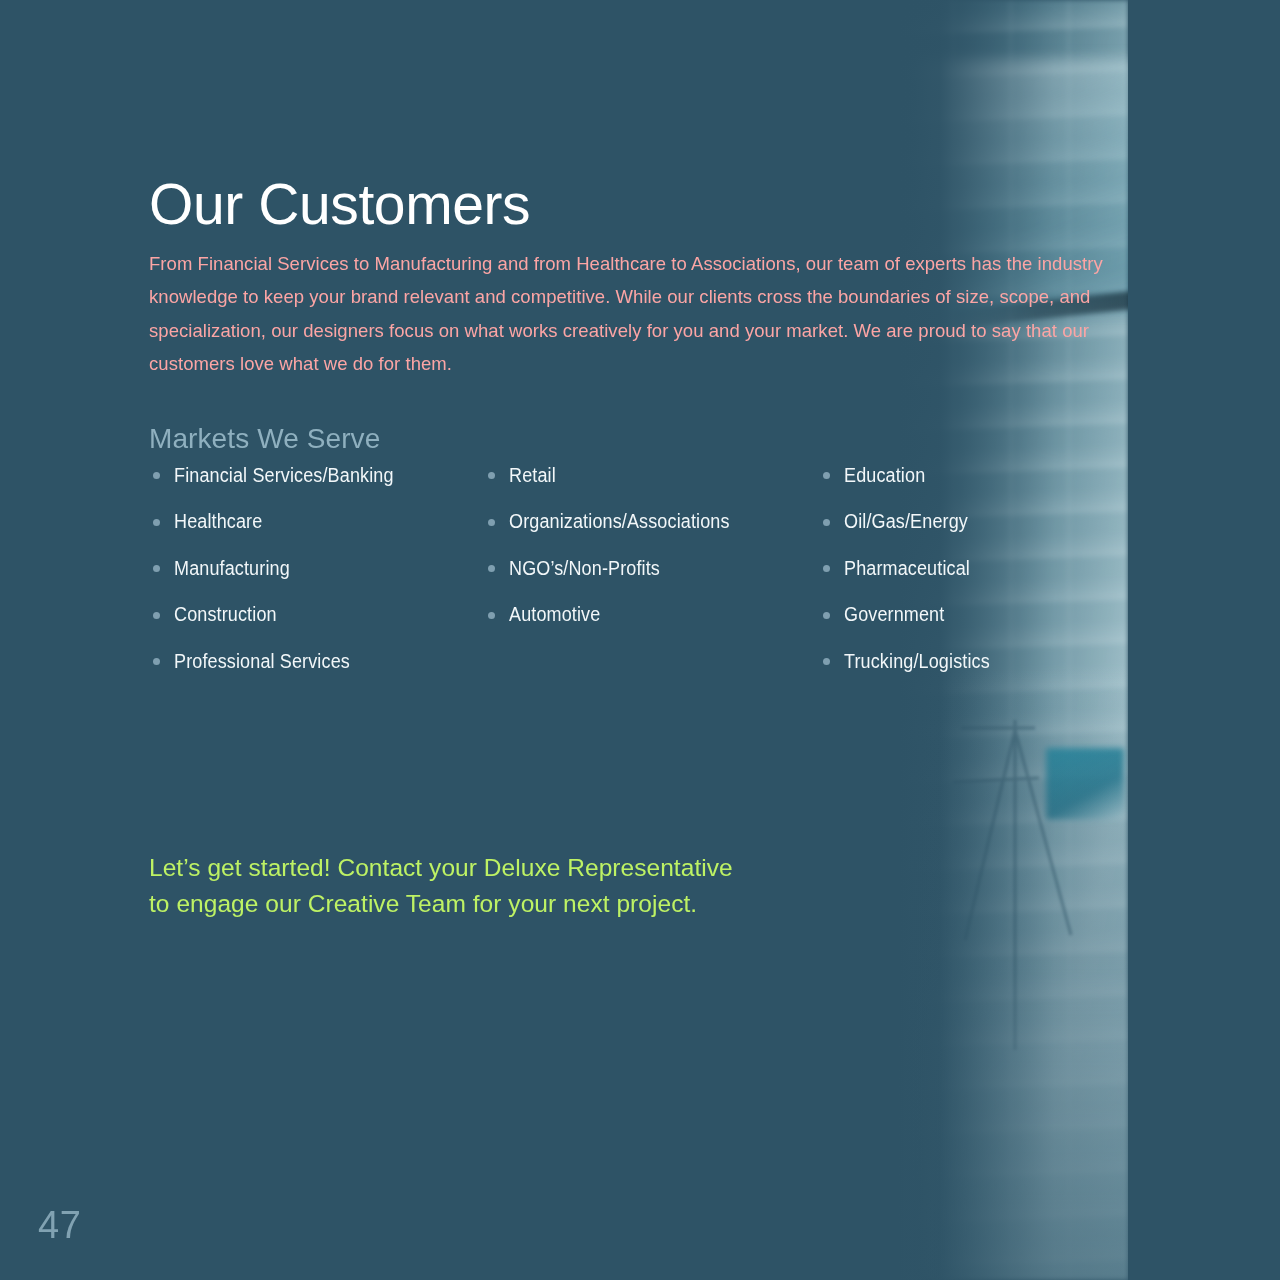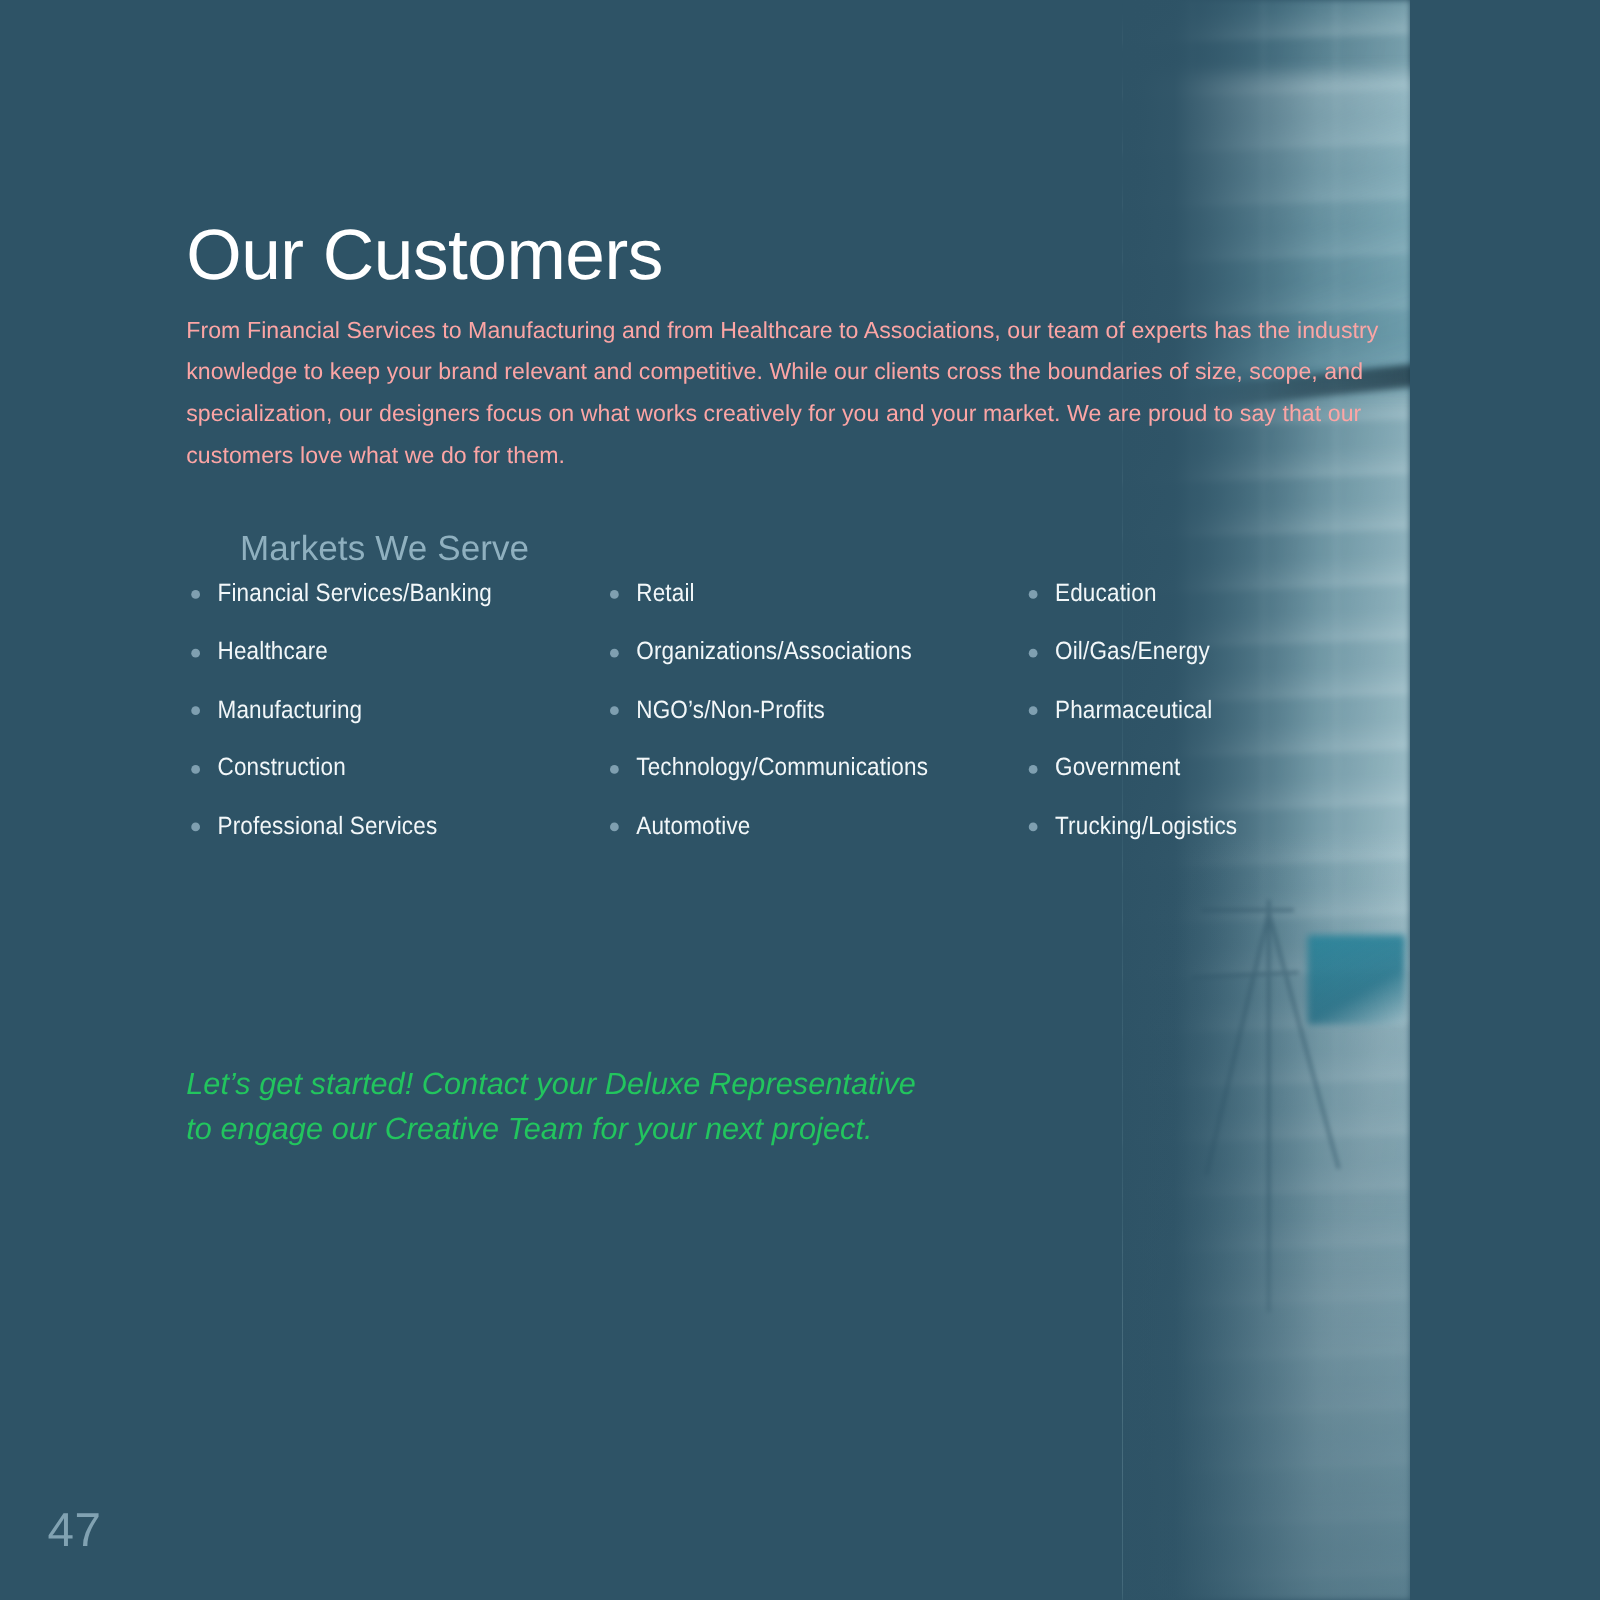--- a/index.html
+++ b/index.html
@@ -192,21 +192,20 @@
 
   #markets-heading {
     position: absolute;
     left: 149px;
     top: 400px;
     font-size: 28px;
     font-weight: 300;
     color: #8fb0bf;
     letter-spacing: 0.1px;
     white-space: nowrap;
-    margin-left: 43px;
   }
 
   #markets-columns {
     position: absolute;
     left: 149px;
     top: 452px;
     width: 960px;
     display: flex;
   }
 
@@ -246,24 +245,23 @@
     transform: scaleX(0.9);
     transform-origin: left center;
   }
 
   #closing-statement {
     position: absolute;
     left: 149px;
     top: 850px;
     width: 760px;
     font-size: 24.5px;
-    font-style: italic;
     font-weight: 400;
     line-height: 36px;
-    color: #22c55e;
+    color: #bef264;
     letter-spacing: 0.05px;
   }
 
   #closing-statement .closing-line {
     display: block;
     white-space: nowrap;
   }
 
   #page-number {
     position: absolute;
@@ -340,24 +338,20 @@
         <div class="market-item">
           <span class="market-bullet"></span>
           <span class="market-label">Organizations/Associations</span>
         </div>
         <div class="market-item">
           <span class="market-bullet"></span>
           <span class="market-label">NGO’s/Non-Profits</span>
         </div>
         <div class="market-item">
           <span class="market-bullet"></span>
-          <span class="market-label">Technology/Communications</span>
-        </div>
-        <div class="market-item">
-          <span class="market-bullet"></span>
           <span class="market-label">Automotive</span>
         </div>
       </div>
 
       <div class="markets-column">
         <div class="market-item">
           <span class="market-bullet"></span>
           <span class="market-label">Education</span>
         </div>
         <div class="market-item">

